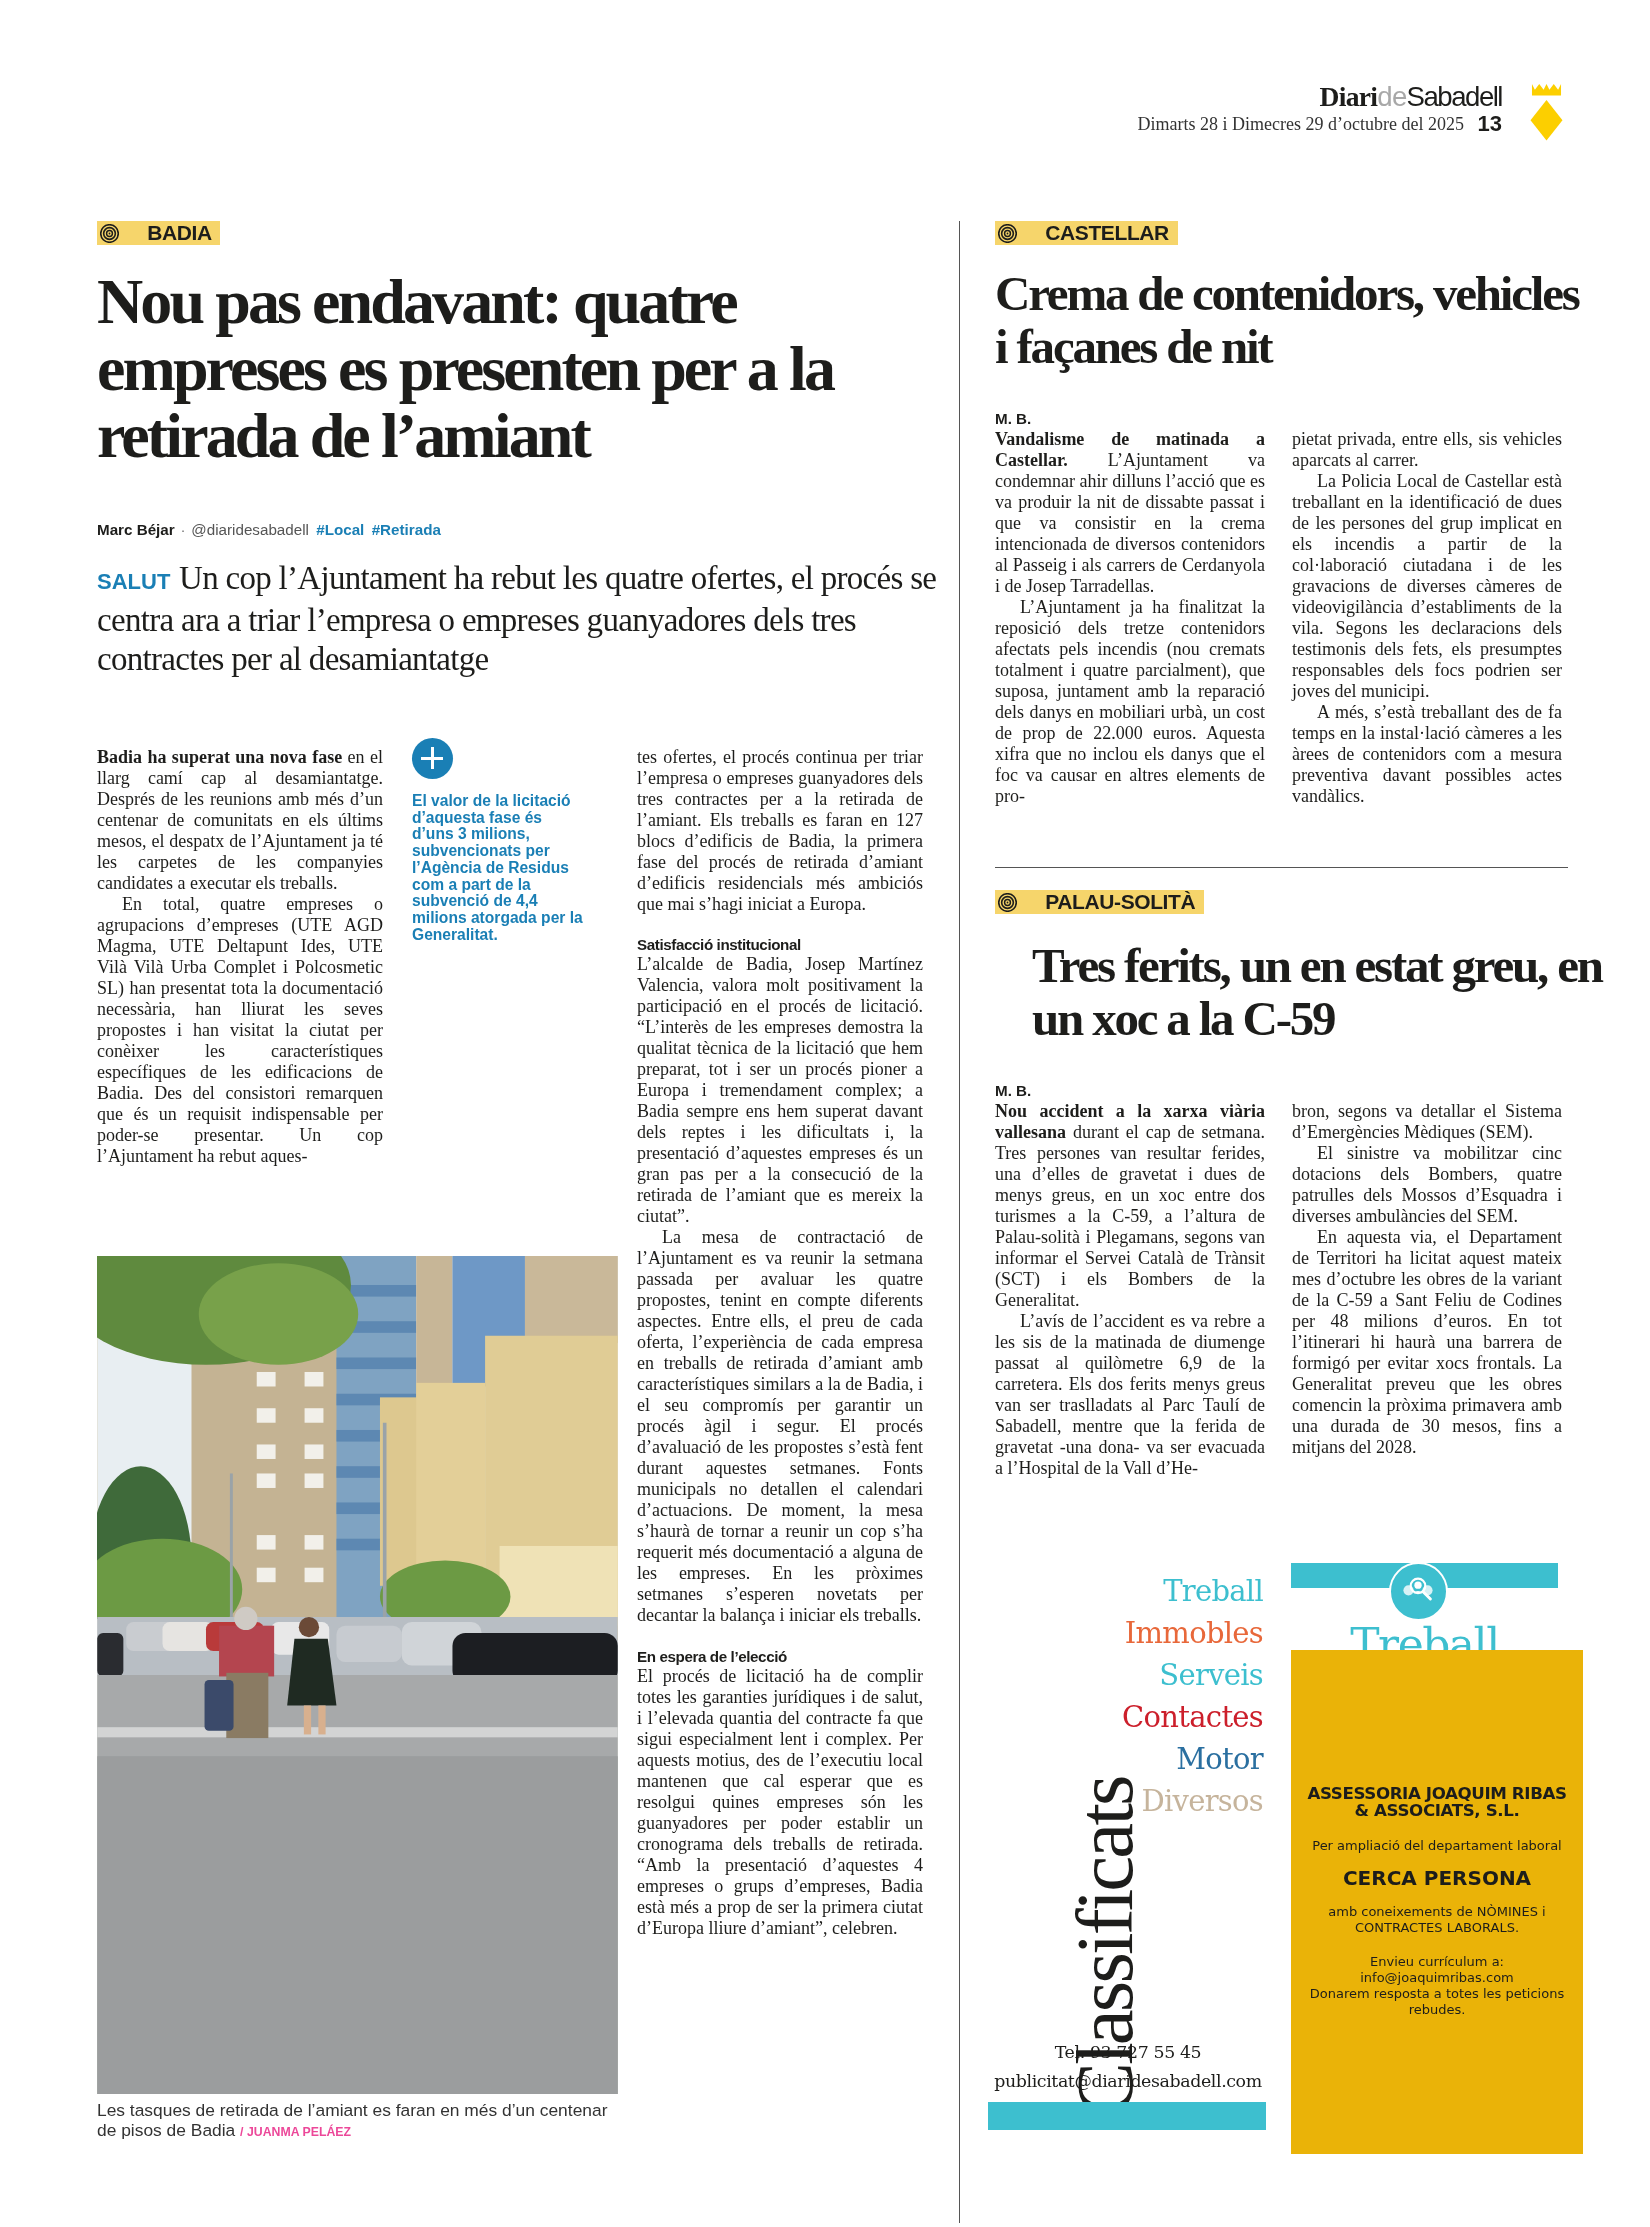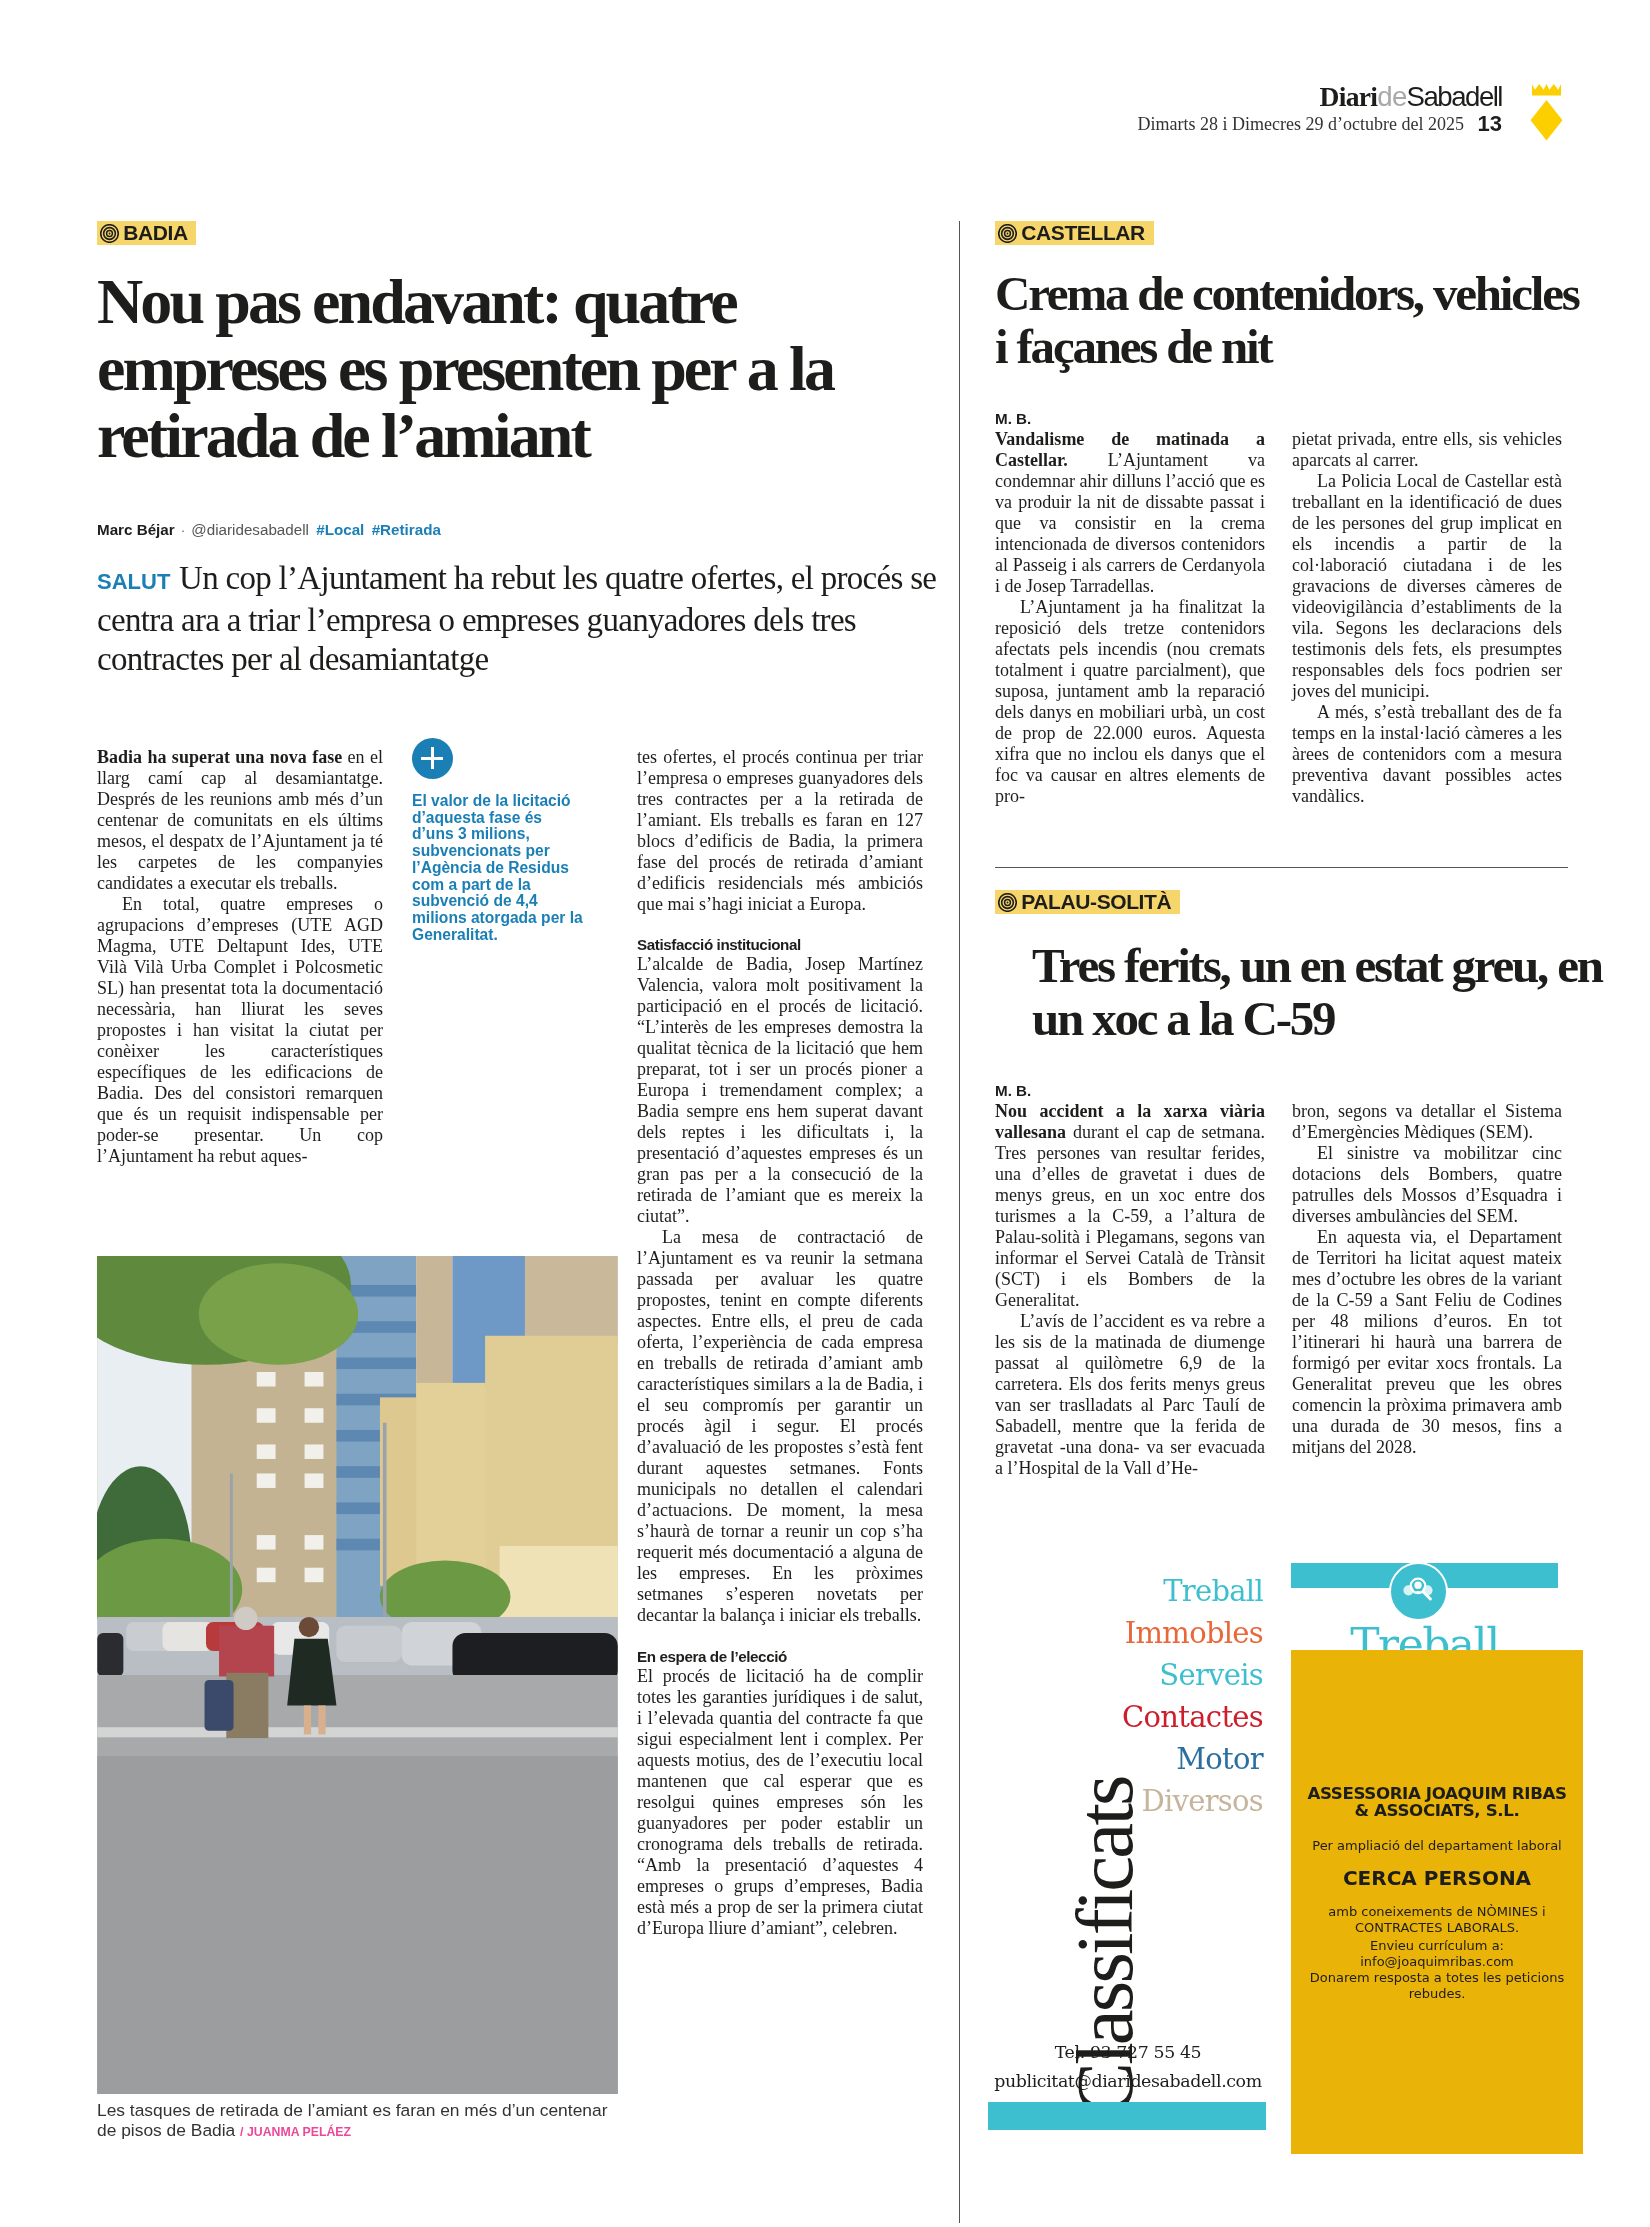--- a/index.html
+++ b/index.html
@@ -11,21 +11,21 @@
   
   .masthead-logo { right: 149px; top: 81px; font-size: 27.6px; letter-spacing: -0.7px; white-space: nowrap; text-align: right; }
   .masthead-logo .diari { font-family: "Liberation Serif", serif; font-weight: bold; color: #1d1d1b; }
   .masthead-logo .de { font-family: "Liberation Sans", sans-serif; color: #a8a8a8; font-weight: normal; }
   .masthead-logo .sab { font-family: "Liberation Sans", sans-serif; color: #1d1d1b; font-weight: normal; letter-spacing: -1.5px; }
   .masthead-date { right: 187px; top: 114px; font-size: 18px; font-family: "Liberation Serif", serif; color: #333; white-space: nowrap; }
   .masthead-page { right: 149px; top: 111px; font-size: 22px; font-weight: bold; font-family: "Liberation Sans", sans-serif; }
   .coat { left: 1526px; top: 81px; width: 41px; height: 61px; }
 
   
-  .tag { background: #f6d56b; height: 24px; display: flex; align-items: center; padding: 0 8.7px 0 2.9px; }
+  .tag { background: #f6d56b; height: 24px; display: flex; align-items: center; padding: 0 8.7px 0 2.9px; gap: 24px; }
   .tag .tgt { width: 19px; height: 19px; margin-right: 4.4px; }
   .tag span { font-family: "Liberation Sans", sans-serif; font-weight: bold; font-size: 21px; letter-spacing: -0.4px; color: #1d1d1b; }
 
   
   .headline { font-family: "Liberation Serif", serif; font-weight: bold; color: #1d1d1b; letter-spacing: -2.2px; }
   .hl-main { left: 97px; top: 268px; width: 834px; font-size: 64px; line-height: 67px; letter-spacing: -2.9px; }
   .hl-side { font-size: 49px; line-height: 53px; letter-spacing: -2.2px; width: 595px; }
 
   .byline { left: 97px; top: 521px; font-family: "Liberation Sans", sans-serif; font-size: 15.2px; white-space: nowrap; }
   .byline .author { font-weight: bold; }
@@ -66,21 +66,21 @@
   .class-contact { left: 990px; top: 2038px; width: 276px; text-align: center; font-family: "DejaVu Serif", serif; font-size: 17.4px; line-height: 29px; letter-spacing: -0.4px; }
   .class-bar-bottom { left: 988px; top: 2102px; width: 278px; height: 27.6px; background: #3dbfcf; }
   .class-bar-top { left: 1291px; top: 1563px; width: 267px; height: 25px; background: #3dbfcf; }
   .job-circle { left: 1389px; top: 1562px; width: 59px; height: 59px; border-radius: 50%; background: #3dbfcf; border: 2.9px solid #fff; }
   .job-title { left: 1291px; top: 1619px; width: 267px; text-align: center; font-family: "DejaVu Serif", serif; font-size: 44px; color: #3dbfcf; letter-spacing: -1.5px; }
   .ad-panel { left: 1291px; top: 1650px; width: 292px; height: 504px; background: #eab308; padding: 0 7.3px; text-align: center; font-family: "DejaVu Sans", sans-serif; color: #1d1d1b; }
   .ad-panel .company { margin-top: 135px; font-weight: bold; font-size: 16.7px; line-height: 17.4px; letter-spacing: -0.4px; }
   .ad-panel .intro { margin-top: 18px; font-size: 13px; line-height: 16.7px; }
   .ad-panel .cerca { margin-top: 11px; font-weight: bold; font-size: 20px; letter-spacing: 0; }
   .ad-panel .skills { margin-top: 14.5px; font-size: 13px; line-height: 16px; }
-  .ad-panel .contact { margin-top: 2px; font-size: 13px; line-height: 16px; }
+  .ad-panel .contact { margin-top: 18px; font-size: 13px; line-height: 16px; }
 </style>
 </head>
 <body>
 
 <div class="abs masthead-logo">
   <span class="diari">Diari</span><span class="de">de</span><span class="sab">Sabadell</span>
 </div>
 <div class="abs masthead-date">Dimarts 28 i Dimecres 29 d’octubre del 2025</div>
 <div class="abs masthead-page">13</div>
 <svg class="abs coat" viewBox="0 0 56 84">

